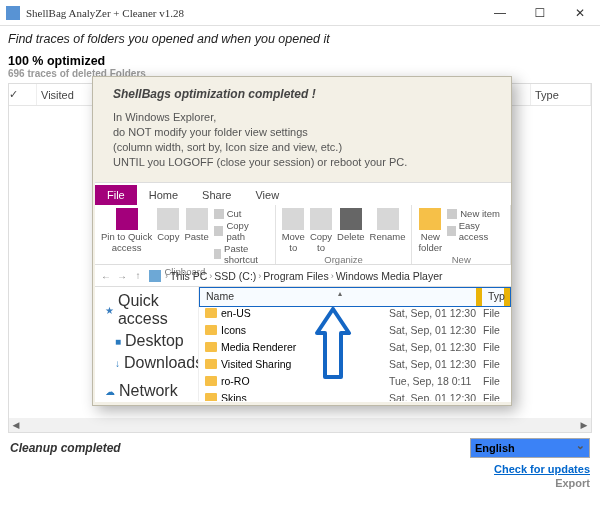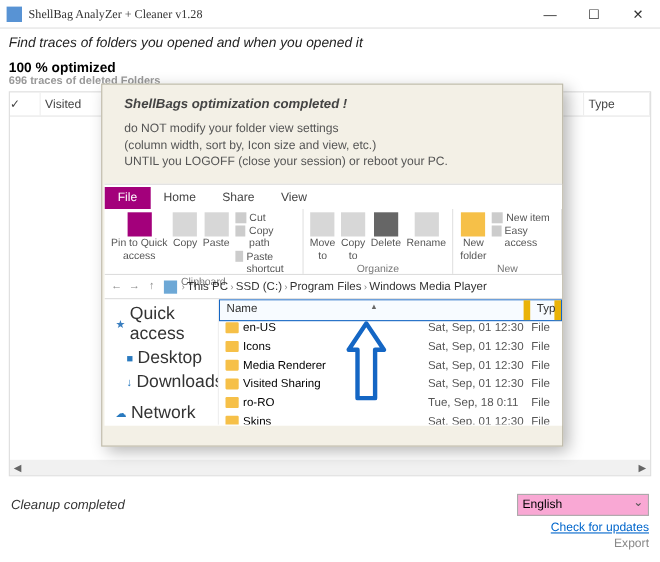--- a/index.html
+++ b/index.html
@@ -14,45 +14,45 @@
 .stats .sub { color: #999; font-size: 10px; font-weight: bold; }
 .list-area { position: relative; margin: 2px 8px 0 8px; border: 1px solid #ddd; height: 350px; background: #fff; overflow: hidden; }
 .list-header { display: flex; height: 22px; border-bottom: 1px solid #e5e5e5; font-size: 11px; color: #444; align-items: center; }
 .lh-check { width: 28px; text-align: center; }
 .lh-visited { flex: 1; padding-left: 4px; }
 .lh-type { width: 60px; padding-left: 4px; }
 .list-header > div { border-right: 1px solid #eee; height: 100%; display: flex; align-items: center; }
 .scroll-h { position: absolute; bottom: 0; left: 0; right: 0; height: 14px; background: #f1f1f1; display: flex; align-items: center; }
 .scroll-h .arrow { width: 14px; height: 14px; display: flex; align-items: center; justify-content: center; color: #666; font-size: 9px; }
 .scroll-h .track { flex: 1; }
-.bottom-bar { position: absolute; bottom: 4px; left: 0; right: 0; padding: 4px 10px 6px 10px; }
+.bottom-bar { position: absolute; bottom: 15px; left: 0; right: 0; padding: 4px 10px 6px 10px; font-weight: bold; }
 .bottom-bar .row1 { display: flex; align-items: center; justify-content: space-between; }
 .cleanup { font-style: italic; font-size: 12px; color: #333; }
-.lang-select { width: 120px; border: 1px solid #aaa; height: 20px; padding: 0 20px 0 4px; font-size: 11px; background: #f9a8d4; position: relative; display: flex; align-items: center; }
+.lang-select { width: 120px; border: 1px solid #aaa; height: 20px; padding: 0 20px 0 4px; font-size: 11px; background: #3b82f6; position: relative; display: flex; align-items: center; }
 .lang-select::after { content: "⌄"; position: absolute; right: 4px; top: 0px; color: #555; }
 .links { text-align: right; margin-top: 4px; line-height: 14px; }
 .links a { color: #0066cc; text-decoration: underline; font-size: 11px; display: block; }
 .links .export { color: #888; text-decoration: none; }
 
 
 .overlay { position: absolute; top: 76px; left: 92px; width: 420px; height: 330px; background: #f3f0e6; border: 1px solid #bdb9a8; box-shadow: 5px 5px 14px rgba(0,0,0,0.3); padding: 10px 0 12px 0; }
 .overlay-msg { padding: 0 20px 8px 20px; color: #555; font-size: 11px; line-height: 15px; }
 .overlay-msg .head { font-weight: bold; font-style: italic; font-size: 12px; margin-bottom: 8px; color: #444; }
 .explorer { margin: 4px 0 0 2px; background: #fff; border-top: 1px solid #ddd; height: 220px; overflow: hidden; position: relative; }
 .ex-tabs { display: flex; font-size: 11px; height: 22px; align-items: flex-end; }
 .ex-tab { padding: 4px 12px; color: #444; }
 .ex-tab.file { background: #a3007b; color: #fff; }
 .ribbon { display: flex; height: 60px; border-bottom: 1px solid #ddd; font-size: 10px; color: #555; }
 .ribbon-group { border-right: 1px solid #e2e2e2; padding: 3px 6px 2px 6px; display: flex; flex-direction: column; align-items: center; justify-content: space-between; }
 .ribbon-group .items { display: flex; gap: 5px; align-items: flex-start; }
 .ribbon-item { display: flex; flex-direction: column; align-items: center; font-size: 9.5px; color: #555; gap: 1px; text-align: center; }
 .ribbon-item .ic { width: 16px; height: 16px; background: #d7d7d7; }
 .ribbon-item.big .ic { width: 22px; height: 22px; }
 .ribbon-sublist { display: flex; flex-direction: column; align-items: flex-start; font-size: 9.5px; gap: 1px; color: #555; }
-.ribbon-sublist .row { display: flex; gap: 3px; }
+.ribbon-sublist .row { display: flex; align-items: center; gap: 3px; }
 .ribbon-sublist .sic { width: 10px; height: 10px; background: #ccc; }
 .group-label { font-size: 9.5px; color: #777; margin-top: 1px; }
 .ribbon-group.new { font-size: 9.5px; }
 .breadcrumb { height: 22px; border-bottom: 1px solid #ddd; display: flex; align-items: center; font-size: 10.5px; color: #333; padding: 0 4px; gap: 2px; }
 .breadcrumb .nav-ic { width: 14px; height: 14px; display: flex; align-items: center; justify-content: center; color: #888; font-size: 10px; }
 .breadcrumb .pc-ic { width: 12px; height: 12px; background: #6da8d6; margin: 0 2px; }
 .breadcrumb .sep { color: #888; font-size: 9px; }
 .ex-body { display: flex; height: 114px; }
 .ex-side { width: 104px; border-right: 1px solid #eee; padding: 3px 8px; font-size: 16px; color: #333; overflow:hidden;}
 .ex-side .side-item { display: flex; align-items: center; gap: 4px; padding: 2px 2px; }
@@ -104,20 +104,21 @@
   <div class="scroll-h">
     <div class="arrow">◀</div>
     <div class="track"></div>
     <div class="arrow">▶</div>
   </div>
 </div>
 
 <div class="overlay">
   <div class="overlay-msg">
     <div class="head">ShellBags optimization completed !</div>
+    <div>In Windows Explorer,</div>
     <div>do NOT modify your folder view settings</div>
     <div>(column width, sort by, Icon size and view, etc.)</div>
     <div>UNTIL you LOGOFF (close your session) or reboot your PC.</div>
   </div>
 
   <div class="explorer">
     <div class="ex-tabs">
       <div class="ex-tab file">File</div>
       <div class="ex-tab">Home</div>
       <div class="ex-tab">Share</div>

